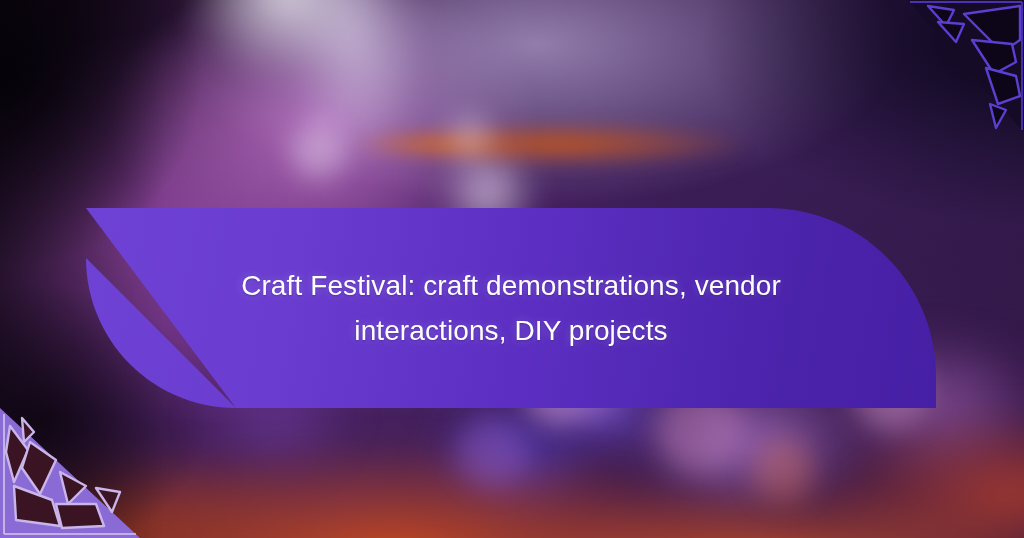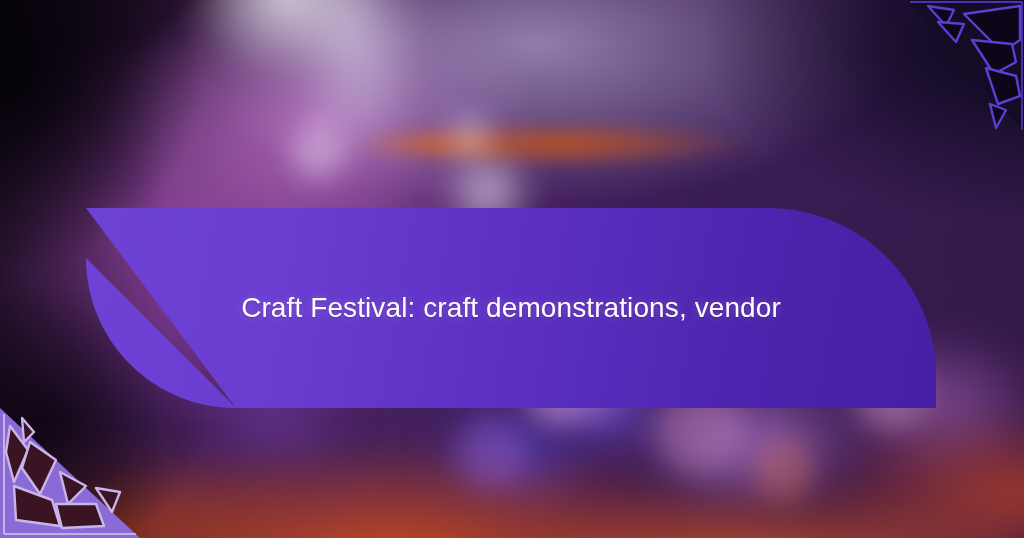--- a/index.html
+++ b/index.html
@@ -190,17 +190,17 @@
     </g>
     <g fill="none" stroke="#d4c4ef" stroke-width="1.6">
       <path d="M4 6 L4 126"></path>
       <path d="M4 126 L136 126"></path>
     </g>
   </svg>
 
   <div id="banner" style="border-radius: 0px; clip-path: polygon(0px 0px, 682px 0px, 682px 0px, 690.8px 0.2px, 699.6px 0.9px, 708.3px 2.1px, 716.9px 3.7px, 725.5px 5.7px, 733.9px 8.2px, 742.2px 11.2px, 750.3px 14.5px, 758.3px 18.3px, 766px 22.5px, 773.5px 27.1px, 780.7px 32.1px, 787.7px 37.4px, 794.4px 43.2px, 800.8px 49.2px, 806.8px 55.6px, 812.6px 62.3px, 817.9px 69.3px, 822.9px 76.5px, 827.5px 84px, 831.7px 91.7px, 835.5px 99.7px, 838.8px 107.8px, 841.8px 116.1px, 844.3px 124.5px, 846.3px 133.1px, 847.9px 141.7px, 849.1px 150.4px, 849.8px 159.2px, 850px 168px, 850px 200px, 150px 200px, 0px 50px, 0.2px 57.9px, 0.8px 65.7px, 1.8px 73.5px, 3.3px 81.2px, 5.1px 88.8px, 7.3px 96.4px, 10px 103.8px, 13px 111px, 16.3px 118.1px, 20.1px 125px, 24.2px 131.7px, 28.6px 138.2px, 33.4px 144.4px, 38.5px 150.4px, 43.9px 156.1px, 49.6px 161.5px, 55.6px 166.6px, 61.8px 171.4px, 68.3px 175.8px, 75px 179.9px, 81.9px 183.7px, 89px 187px, 96.2px 190px, 103.6px 192.7px, 111.2px 194.9px, 118.8px 196.7px, 126.5px 198.2px, 134.3px 199.2px, 142.1px 199.8px, 150px 200px);">
     <div class="banner-text">
       <span>Craft Festival: craft demonstrations, vendor</span>
-      <br>
+      <br><span>interactions, DIY projects</span>
     </div>
   </div>
 
 </div>
 
 </body></html>

